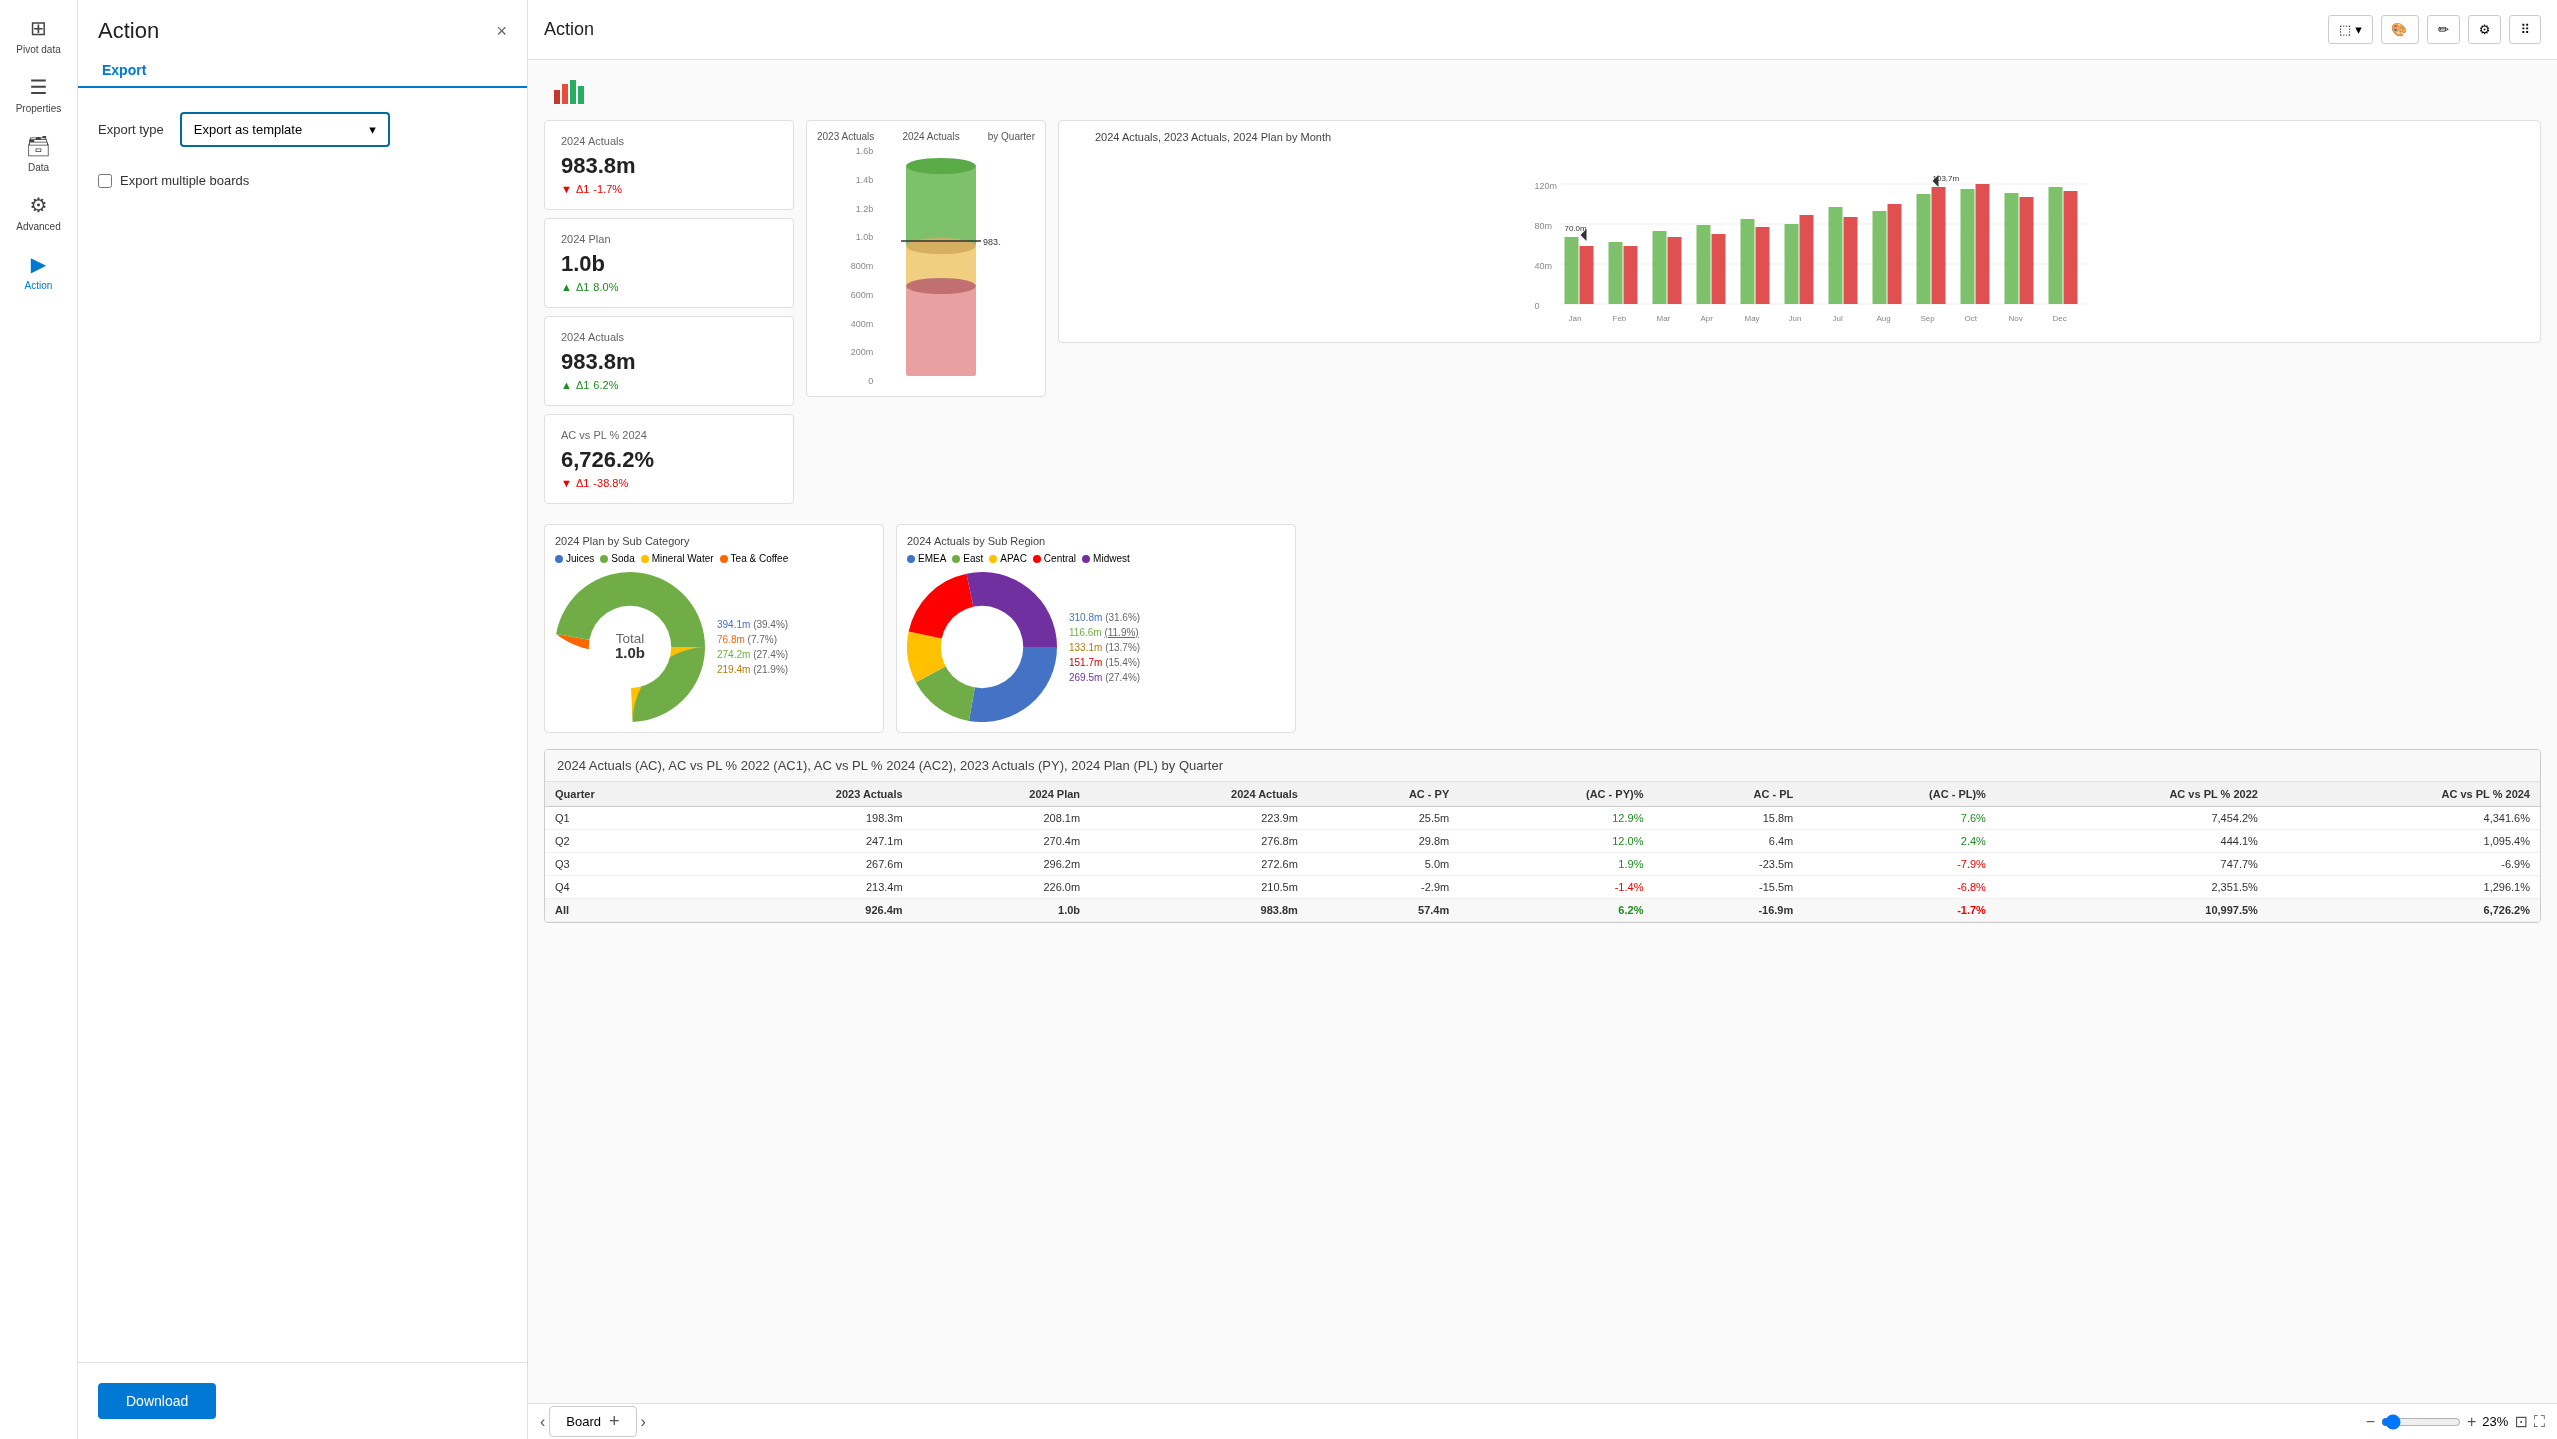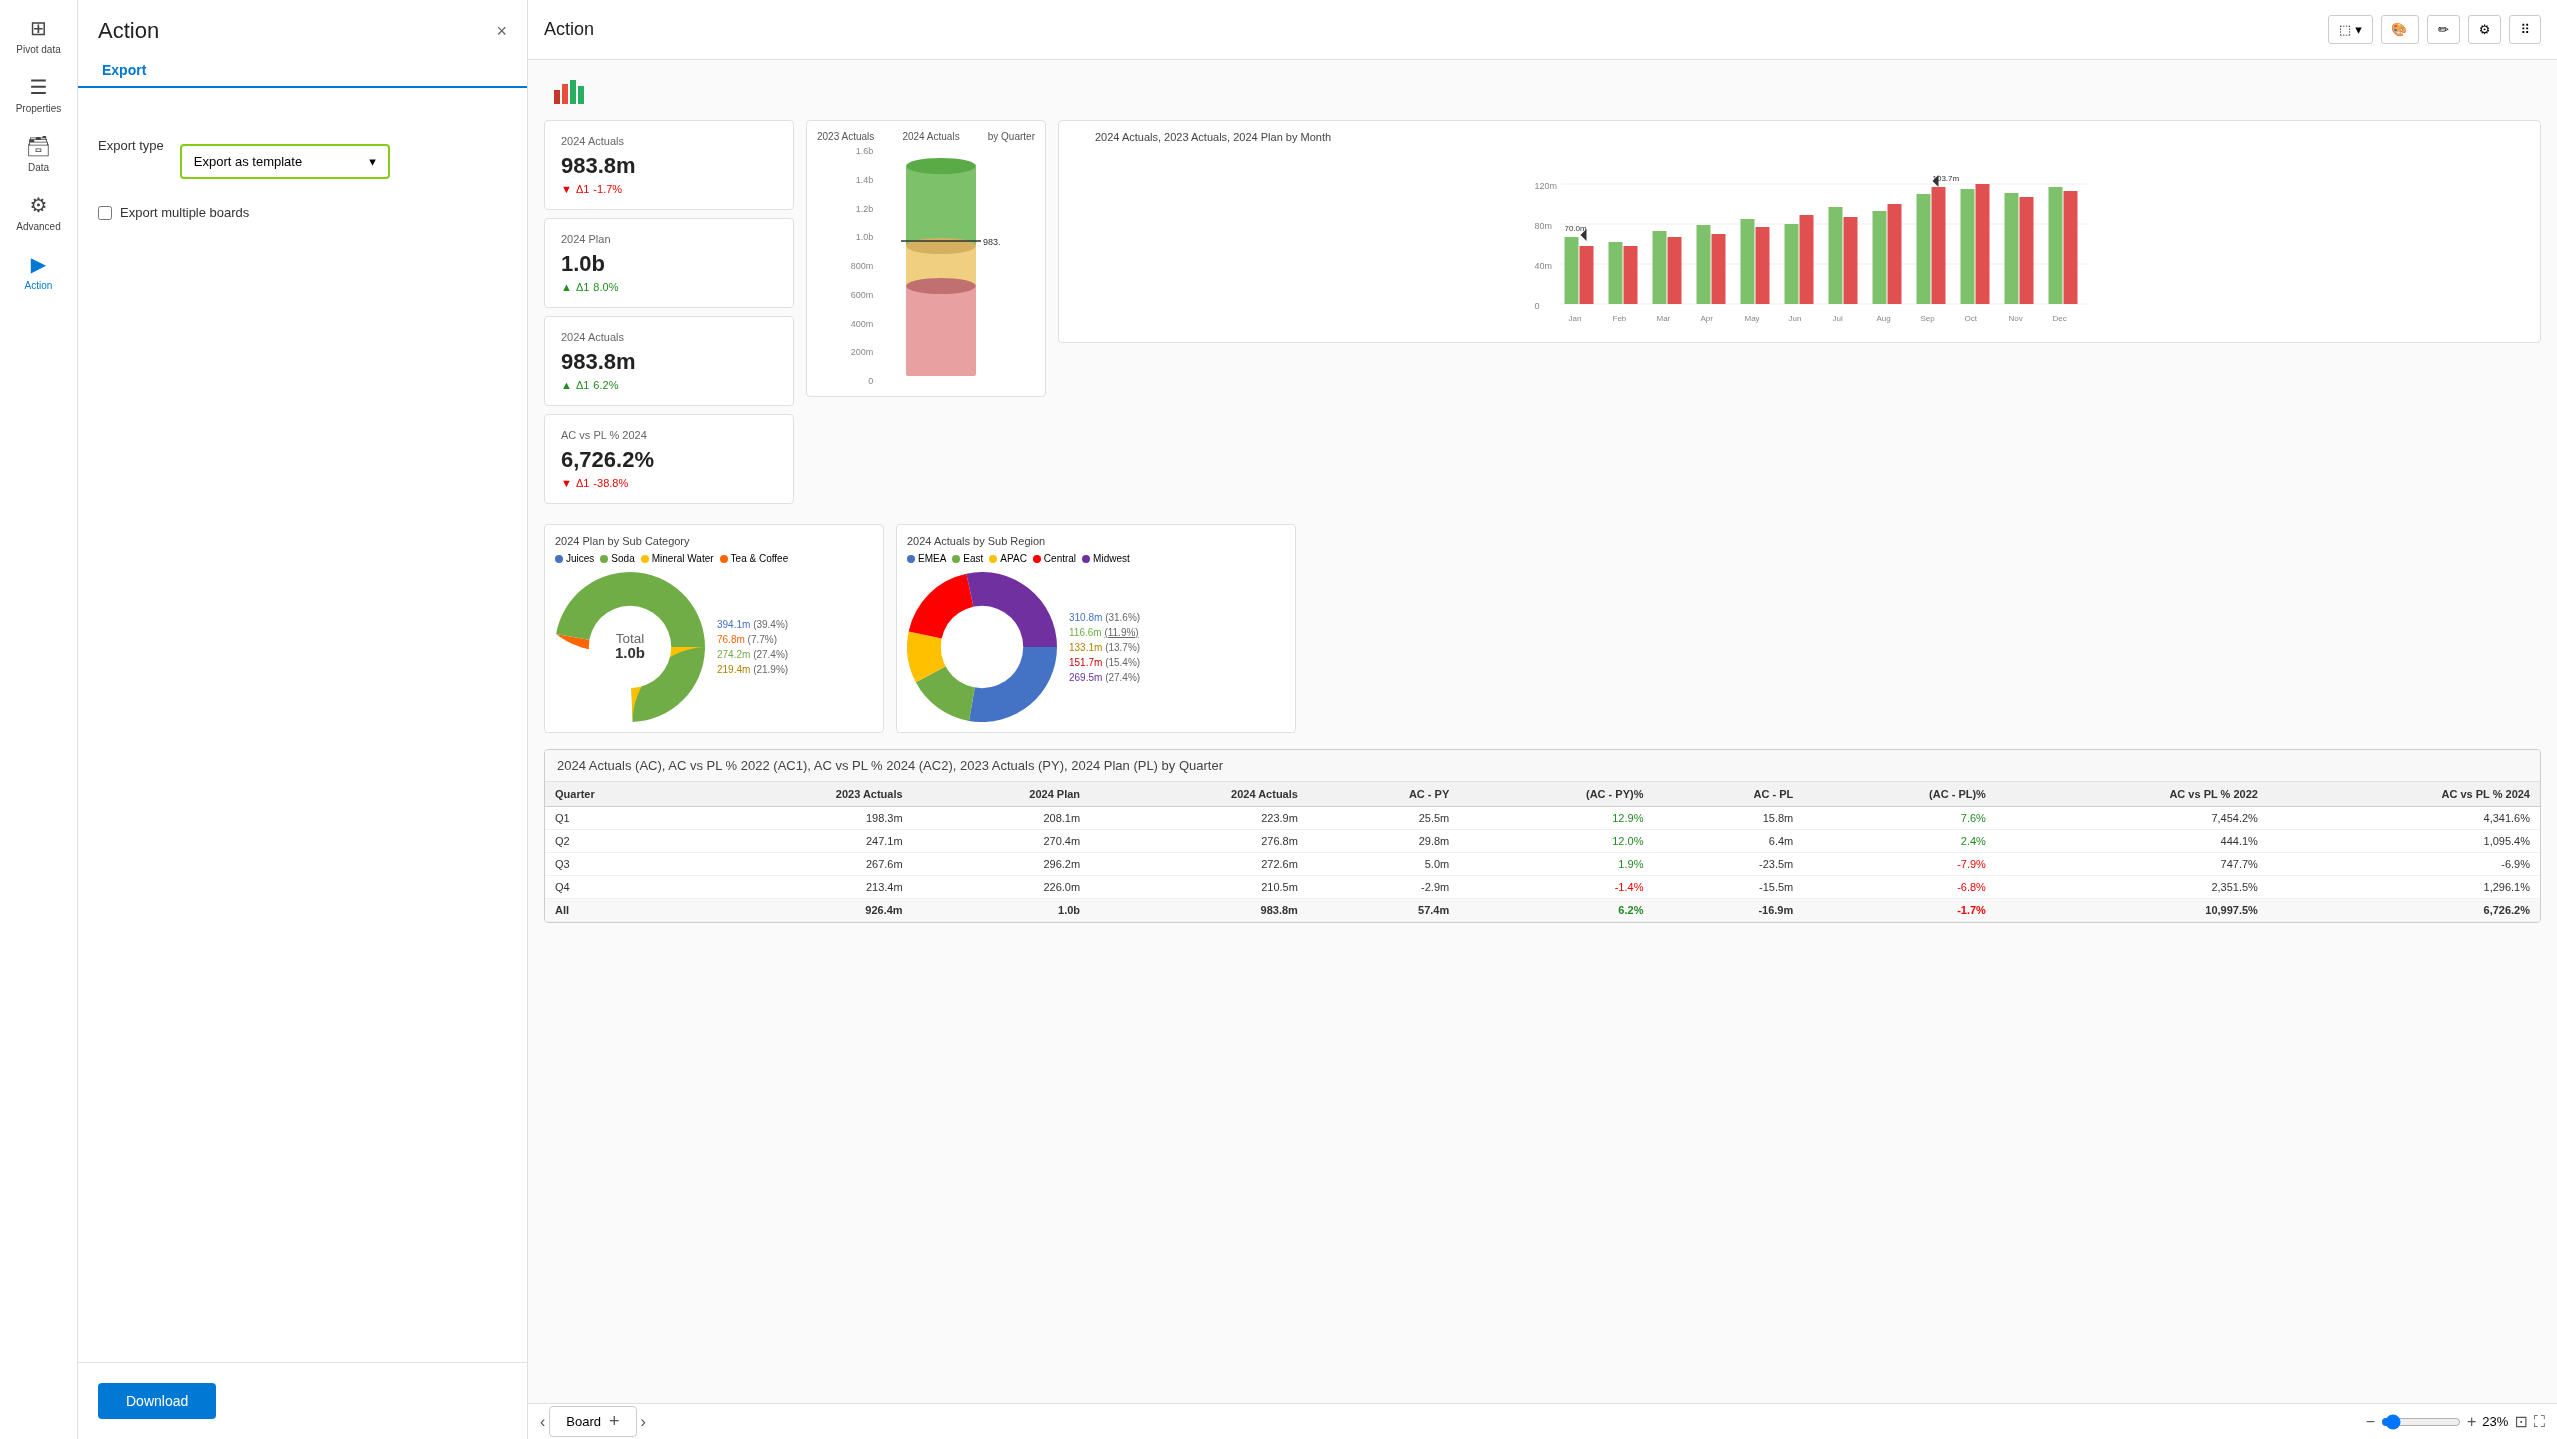--- a/index.html
+++ b/index.html
@@ -16,21 +16,21 @@
     
     .action-panel { width: 450px; background: #fff; border-right: 1px solid #e0e0e0; display: flex; flex-direction: column; }
     .panel-header { display: flex; align-items: center; justify-content: space-between; padding: 18px 20px 10px; }
     .panel-title { font-size: 22px; font-weight: 400; color: #222; }
     .panel-close { background: none; border: none; cursor: pointer; font-size: 18px; color: #666; }
     .panel-tabs { display: flex; border-bottom: 2px solid #0078d4; padding: 0 20px; }
     .panel-tab { padding: 8px 4px; margin-right: 16px; font-size: 14px; font-weight: 600; color: #0078d4; border-bottom: 2px solid #0078d4; margin-bottom: -2px; cursor: pointer; }
     .panel-body { padding: 24px 20px; flex: 1; }
     .export-type-row { display: flex; align-items: center; gap: 16px; margin-bottom: 20px; }
     .export-type-label { font-size: 13px; color: #333; white-space: nowrap; }
-    .export-type-select { display: flex; align-items: center; justify-content: space-between; border: 2px solid #84cc16; border-radius: 4px; padding: 8px 12px; width: 210px; cursor: pointer; font-size: 13px; background: #fff; margin-top: 32px; }
+    .export-type-select { display: flex; align-items: center; justify-content: space-between; border: 2px solid #0369a1; border-radius: 4px; padding: 8px 12px; width: 210px; cursor: pointer; font-size: 13px; background: #fff; }
     .export-multiple-row { display: flex; align-items: center; gap: 8px; margin-top: 26px; }
     .export-checkbox { width: 14px; height: 14px; border: 1px solid #666; cursor: pointer; }
     .export-multiple-label { font-size: 13px; color: #333; }
     .panel-footer { padding: 20px; border-top: 1px solid #e0e0e0; }
     .download-btn { background: #0078d4; color: #fff; border: none; border-radius: 4px; padding: 10px 28px; font-size: 14px; cursor: pointer; }
 
     
     .main-content { flex: 1; display: flex; flex-direction: column; background: #fafafa; overflow: hidden; }
 
     

